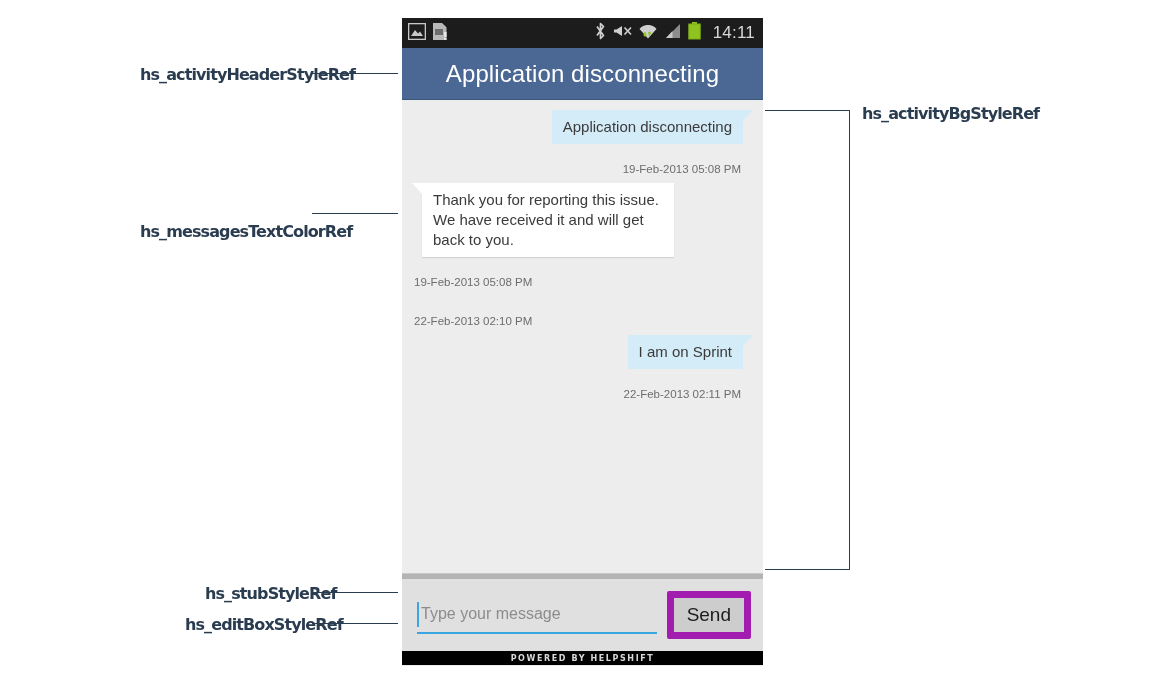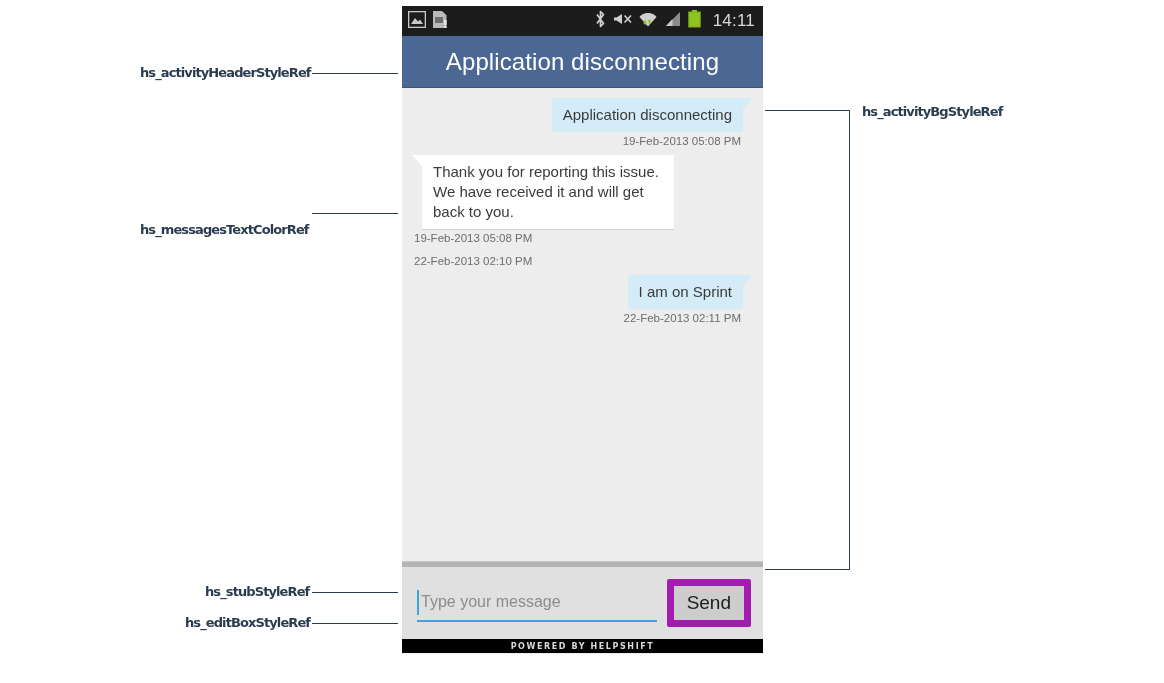--- a/index.html
+++ b/index.html
@@ -12,21 +12,21 @@
     position: relative;
     width: 1164px;
     height: 683px;
     background: #ffffff;
     overflow: hidden;
   }
 
   
   #phone {
     position: absolute;
-    left: 402px; top: 6px;
+    left: 402px; top: 18px;
     width: 361px; height: 648px;
     background: #ededed;
     overflow: hidden;
   }
 
   
   .statusbar {
     position: relative;
     height: 30px;
     background: #1c1c1c;
@@ -104,21 +104,21 @@
     content: "";
     position: absolute;
     left: -10px; top: 0;
     width: 0; height: 0;
     border-right: 10px solid #ffffff;
     border-bottom: 11px solid transparent;
   }
   .stamp {
     font-size: 11.5px;
     color: #6d6d6d;
-    margin-top: 3px;
+    margin-top: 19px;
   }
   .msgrow.out .stamp { margin-right: 12px; }
   .msgrow.in  .stamp { margin-left: 2px; }
 
   
   .stub {
     height: 6px;
     background: #b4b4b4;
     border-top: 1px solid #c9c9c9;
   }
@@ -172,21 +172,21 @@
     font-size: 8px;
     font-weight: bold;
     letter-spacing: 1.6px;
     font-family: "DejaVu Sans", sans-serif;
   }
 
   
   .anno {
     position: absolute;
     color: #2a3c50;
-    font-size: 13px;
+    font-size: 16px;
     font-weight: bold;
     font-family: "DejaVu Sans", sans-serif;
     letter-spacing: -0.9px;
     white-space: nowrap;
   }
   .anno.left { text-align: right; }
   .leader {
     position: absolute;
     height: 0;
     border-top: 1.6px solid #2a3c50;

